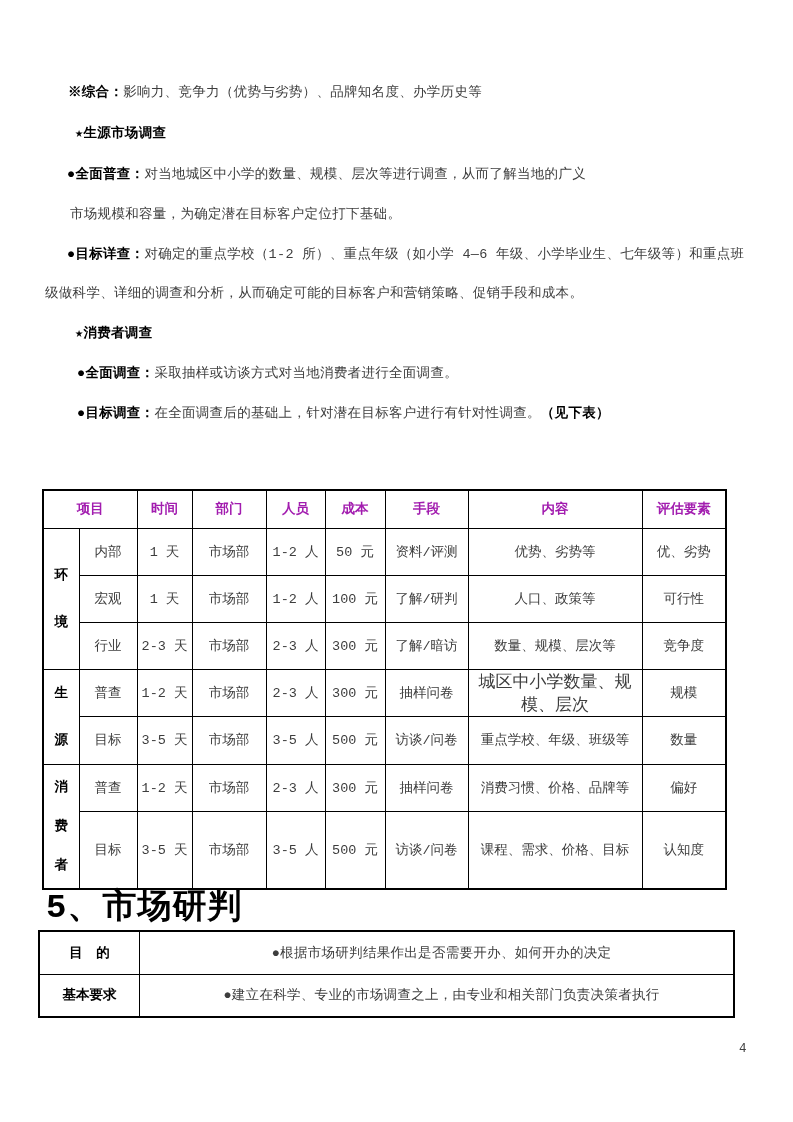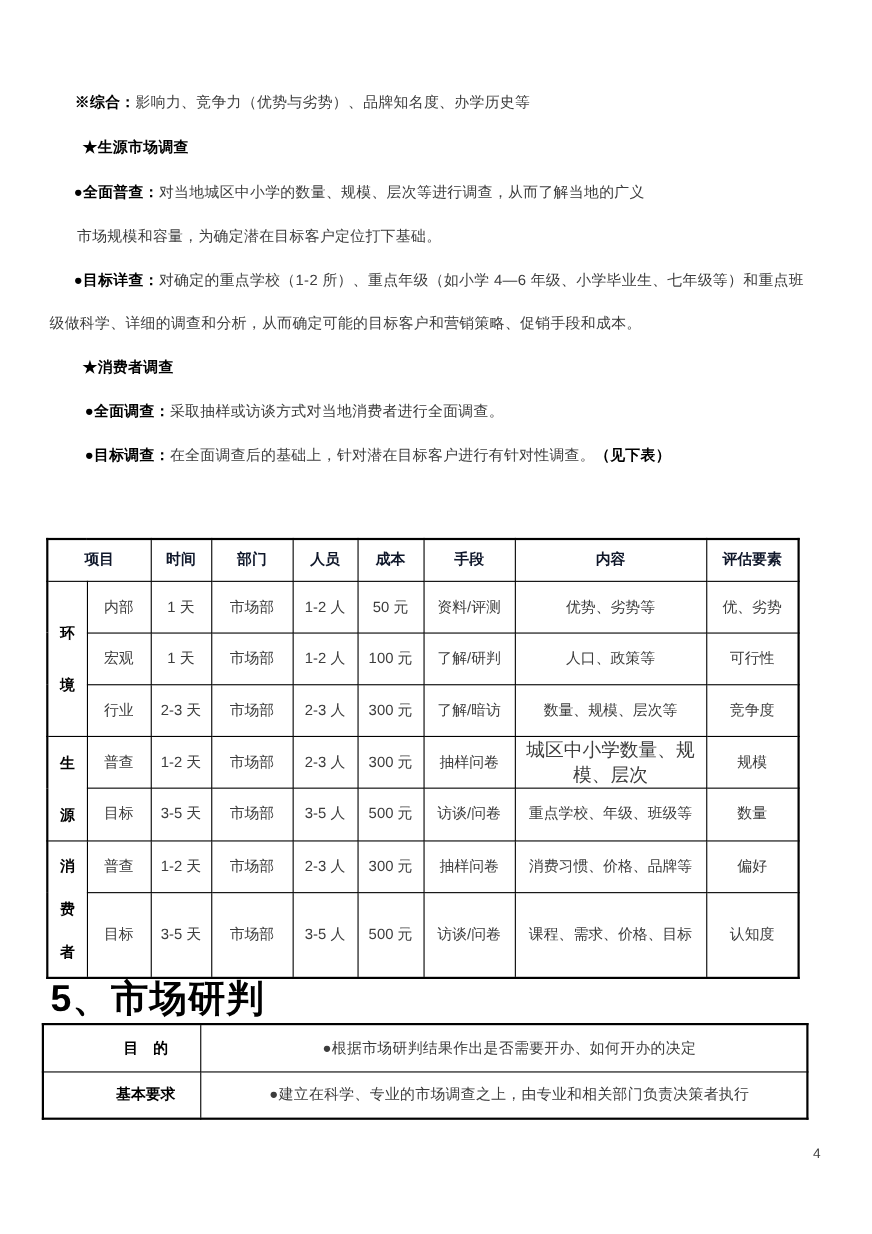--- a/index.html
+++ b/index.html
@@ -1,46 +1,46 @@
 <!DOCTYPE html>
 <html><head>
 <meta charset="utf-8">
 <style>
   html,body{margin:0;padding:0;background:#ffffff;}
   .page{
     position:relative;width:793px;height:1122px;background:#ffffff;
-    font-family:Liberation Sans, sans-serif;overflow:hidden;
+    font-family:Liberation Mono, monospace;overflow:hidden;
   }
   .line{
     position:absolute;font-size:13.5px;line-height:16px;color:#3d3d3d;
     white-space:nowrap;letter-spacing:0.3px;
   }
   .line .b{color:#000;font-weight:bold;}
   table{border-collapse:collapse;table-layout:fixed;position:absolute;}
   .t1{left:42px;top:489px;width:684px;border:2px solid #000;}
   .t1 th,.t1 td{
     border:1px solid #000;text-align:center;vertical-align:middle;
     font-size:13.5px;color:#3d3d3d;padding:0;overflow:hidden;
   }
-  .t1 th{font-weight:bold;color:#0f172a;}
+  .t1 th{font-weight:bold;color:#a21caf;}
   .t1 tr.rh{height:38px;}
   .t1 tr.r{height:47px;}
   .t1 tr.rl{height:78px;}
   .t1 td.grp{font-weight:bold;color:#000;}
   .t1 td.grp .gch{line-height:47px;}
   .t1 td.grp .gch3{line-height:39px;}
   .t1 td.small{font-size:17px;}
   .heading{
     position:absolute;left:46px;top:893px;font-size:34px;font-weight:bold;
     color:#000;letter-spacing:1px;white-space:nowrap;line-height:30px;
   }
   .t2{left:38px;top:930px;width:697px;border:2px solid #000;}
   .t2 td{border:1px solid #000;vertical-align:middle;font-size:13.5px;padding:0;}
   .t2 tr{height:43px;}
-  .t2 td.lbl{width:99px;text-align:center;font-weight:bold;color:#000;padding-left:43px;}
+  .t2 td.lbl{width:99px;text-align:center;font-weight:bold;color:#000;}
   .t2 td.ct{text-align:center;padding-left:10px;color:#3d3d3d;letter-spacing:0.3px;}
   .pageno{position:absolute;left:739px;top:1042px;font-size:12.5px;color:#3f3f3f;}
 </style>
 </head>
 <body>
 
 <div class="page">
 
   <div class="line" style="top:85px;left:68px"><span class="b">※综合：</span><span>影响力、竞争力（优势与劣势）、品牌知名度、办学历史等</span></div>
 

